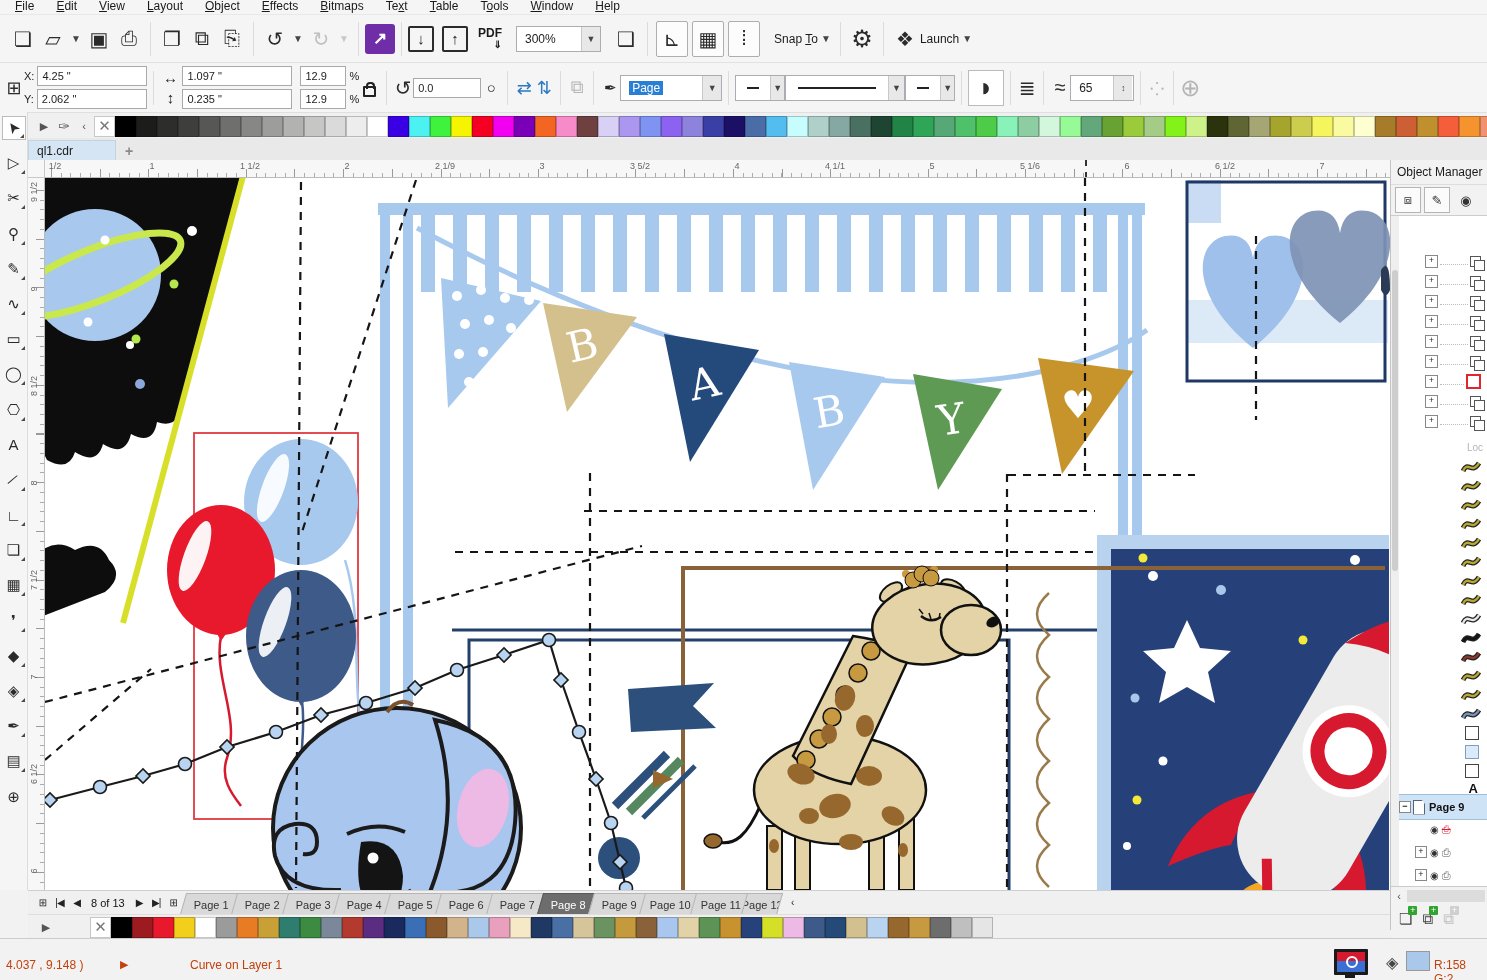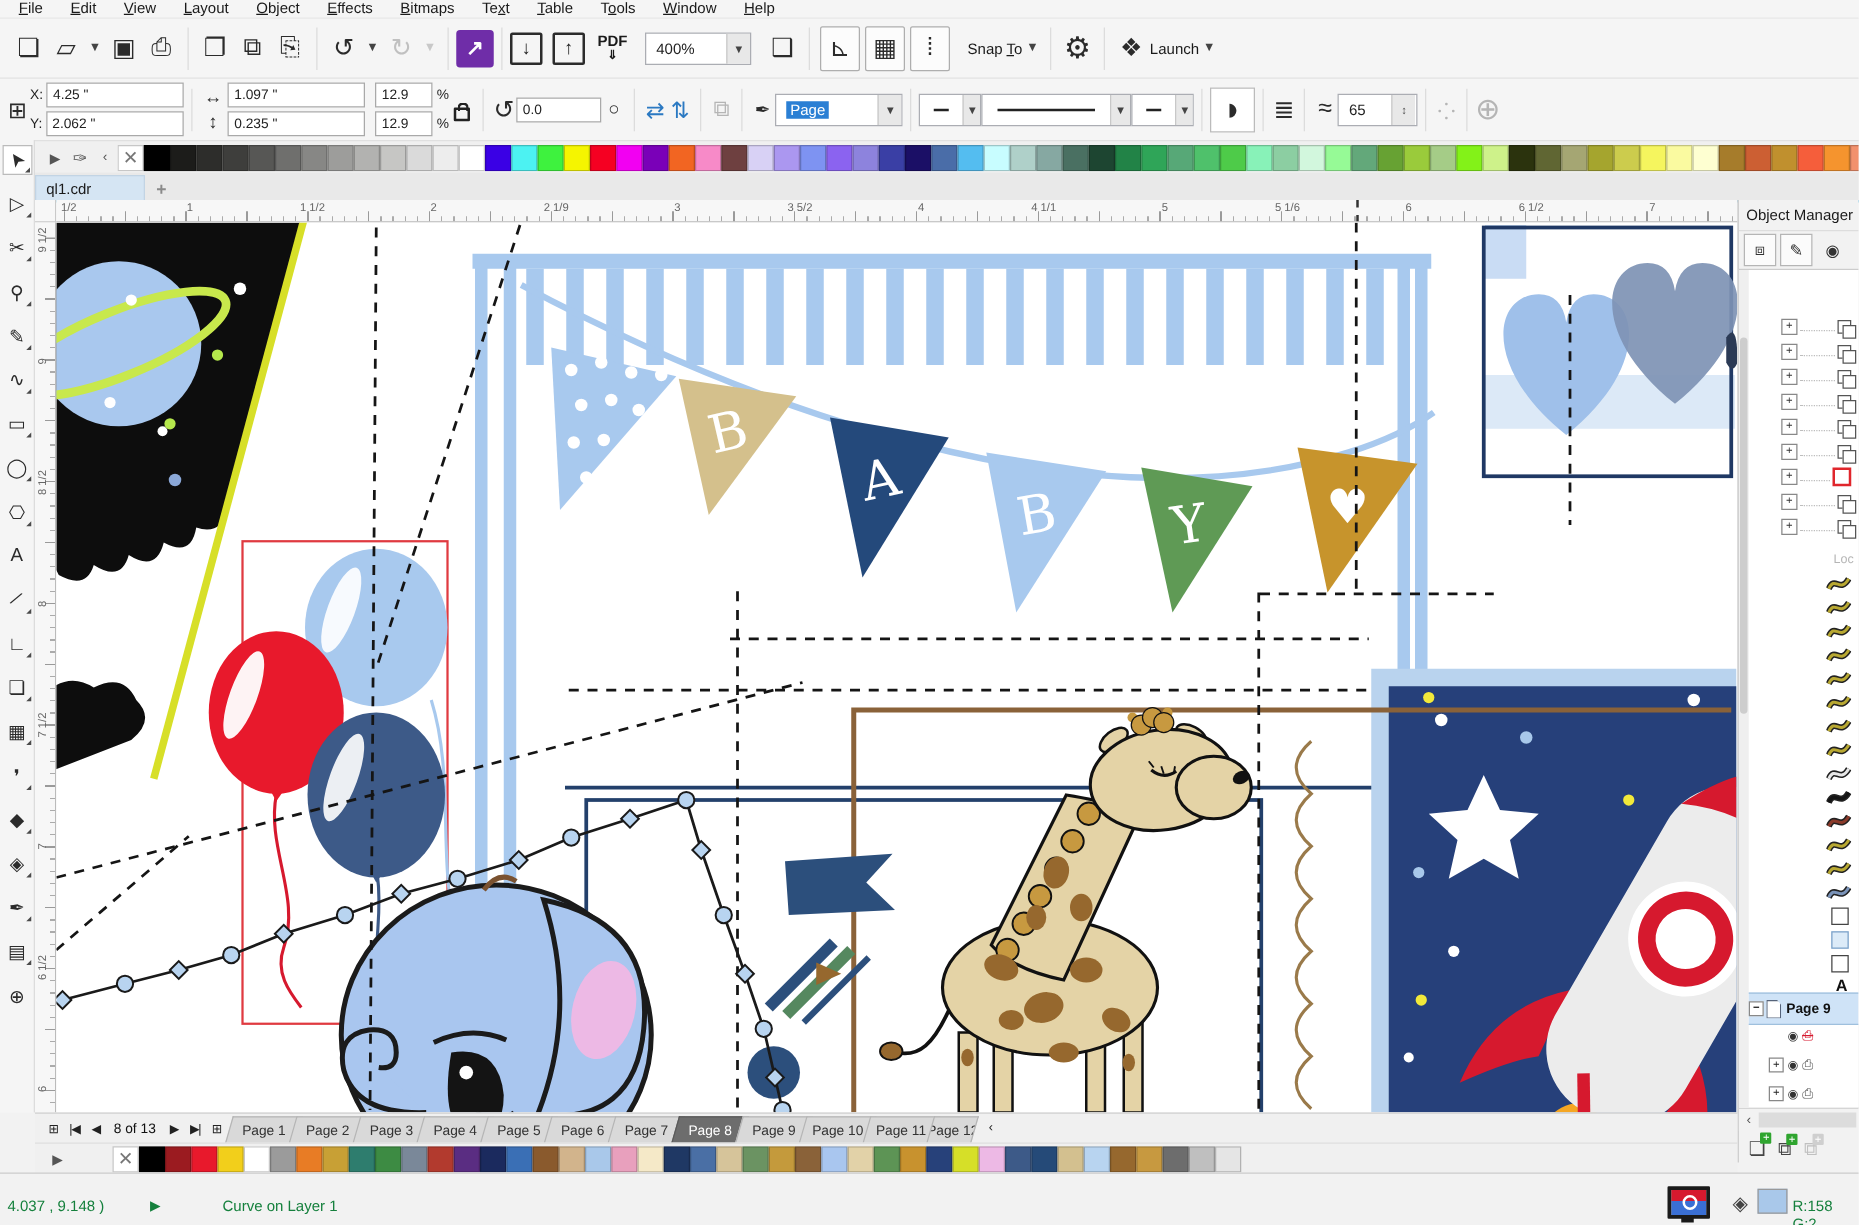--- a/index.html
+++ b/index.html
@@ -15,21 +15,21 @@
   #toolbar{left:0;top:14px;width:1487px;height:48px;background:#f5f5f5;border-top:1px solid #e8e8e8;
            display:flex;align-items:center;padding-left:8px;box-sizing:border-box}
   .tbtn{display:inline-flex;align-items:center;justify-content:center;min-width:30px;height:34px;
         font-size:20px;color:#2b2b2b}
   .tbtn.small{min-width:16px;font-size:10px;color:#444}
   .sep{width:1px;height:34px;background:#dcdcdc;margin:0 6px;flex:0 0 1px}
   .connect{width:30px;height:30px;background:#6f2da8;color:#fff;border-radius:3px;display:flex;
            align-items:center;justify-content:center;font-size:17px;font-weight:bold}
   .brk{border:2px solid #2b2b2b;width:22px;height:22px;min-width:22px;display:flex;align-items:center;
        justify-content:center;font-weight:bold;font-size:15px;border-radius:2px}
-  .pdfb{display:flex;flex-direction:column;align-items:center;font-weight:bold;font-size:12px;line-height:11px;color:#1a1a1a}
+  .pdfb{display:flex;flex-direction:column;align-items:flex-end;font-weight:bold;font-size:12px;line-height:11px;color:#1a1a1a}
   .pdfb .sub{font-size:10px}
   .combo{display:flex;align-items:center;border:1px solid #abadb3;background:#fff;height:24px}
   .combo .val{padding:0 8px;font-size:12px;min-width:48px}
   .combo .drop{width:18px;height:100%;background:#e8e8e8;border-left:1px solid #c8c8c8;display:flex;
                align-items:center;justify-content:center;font-size:9px;color:#444}
   .toggle{border:1px solid #aeaeae;background:#fcfcfc;border-radius:2px;margin:0 2px}
   .label12{font-size:12px;color:#1a1a1a}
   
   #propbar{left:0;top:62px;width:1487px;height:50px;background:#f5f5f5;border-top:1px solid #e2e2e2;
            display:flex;align-items:center;padding-left:4px;box-sizing:border-box}
@@ -140,21 +140,21 @@
   #pagepos{font-size:11px;padding:0 6px;color:#111}
   #ptabs{display:flex;align-items:flex-end;height:24px;margin-left:6px}
   .ptab{height:22px;background:#d9d9d9;border:1px solid #b5b5b5;border-bottom:none;transform:skewX(-16deg);
         display:flex;align-items:center;justify-content:center;width:56px;margin-left:-5px;box-sizing:border-box}
   .ptab span{transform:skewX(16deg);font-size:11px;color:#333;white-space:nowrap}
   .ptab.active{background:#6d6d6d;border-color:#5a5a5a}
   .ptab.active span{color:#fff}
   .ptab.clip{width:36px;overflow:hidden}
   
   #statusbar{left:0;top:938px;width:1487px;height:42px;background:#f2f2f2;border-top:1px solid #ccc;box-sizing:border-box}
-  .st{position:absolute;font-size:12px;color:#15803d;top:19px}
+  .st{position:absolute;font-size:12px;color:#c2410c;top:19px}
   .monitor{position:absolute;left:1334px;top:10px;width:28px;height:20px;border:3px solid #1a1a1a;border-radius:1px;
            background:linear-gradient(#d6192e 0 45%,#3a6fd4 45% 100%);box-sizing:content-box}
   .monitor:after{content:"";position:absolute;left:9px;top:4px;width:8px;height:8px;border:2px solid #fff;border-radius:50%}
   .monitor .stand{position:absolute;left:8px;top:22px;width:10px;height:4px;background:#1a1a1a}
   .filldia{position:absolute;left:1386px;top:14px;font-size:16px;color:#444}
   .stswatch{position:absolute;left:1406px;top:12px;width:22px;height:18px;background:#a9c8ea;border:1px solid #999}
 </style>
 </head>
 <body>
 
@@ -194,21 +194,21 @@
   <span class="brk">↓</span>
   <span style="width:8px"></span>
   <span class="brk">↑</span>
   <span style="width:10px"></span>
   <span class="pdfb">
     <span>PDF</span>
     <span class="sub">⇓</span>
   </span>
   <span style="width:14px"></span>
   <span class="combo">
-    <span class="val">400%</span>
+    <span class="val">300%</span>
     <span class="drop">▼</span>
   </span>
   <span style="width:10px"></span>
   <span class="tbtn">❑</span>
   <span class="sep"></span>
   <span class="tbtn toggle">⊾</span>
   <span class="tbtn toggle">▦</span>
   <span class="tbtn toggle">⁞</span>
   <span style="width:12px"></span>
   <span class="label12"><span>S</span><span>n</span><span>a</span><span>p</span><span> </span><u>T</u><span>o</span></span>
@@ -1038,20 +1038,20 @@
       <span class="swatch" style="background: rgb(199, 153, 64);"></span>
       <span class="swatch" style="background: rgb(109, 109, 109);"></span>
       <span class="swatch" style="background: rgb(191, 191, 191);"></span>
       <span class="swatch" style="background: rgb(229, 229, 229);"></span>
     </span>
 </div>
 
 <div id="statusbar" class="abs">
   <span class="st" style="left:6px">4.037 , 9.148  )</span>
   <span class="st" style="left:120px;font-size:11px">▶</span>
-  <span class="st" style="left:178px">Curve on Layer 1</span>
+  <span class="st" style="left:190px">Curve on Layer 1</span>
   <span class="monitor">
       <span class="stand"></span>
     </span>
   <span class="filldia">◈</span>
   <span class="stswatch"></span>
   <span class="st" style="left:1434px">R:158 G:2</span>
 </div>
 
 </body></html>

